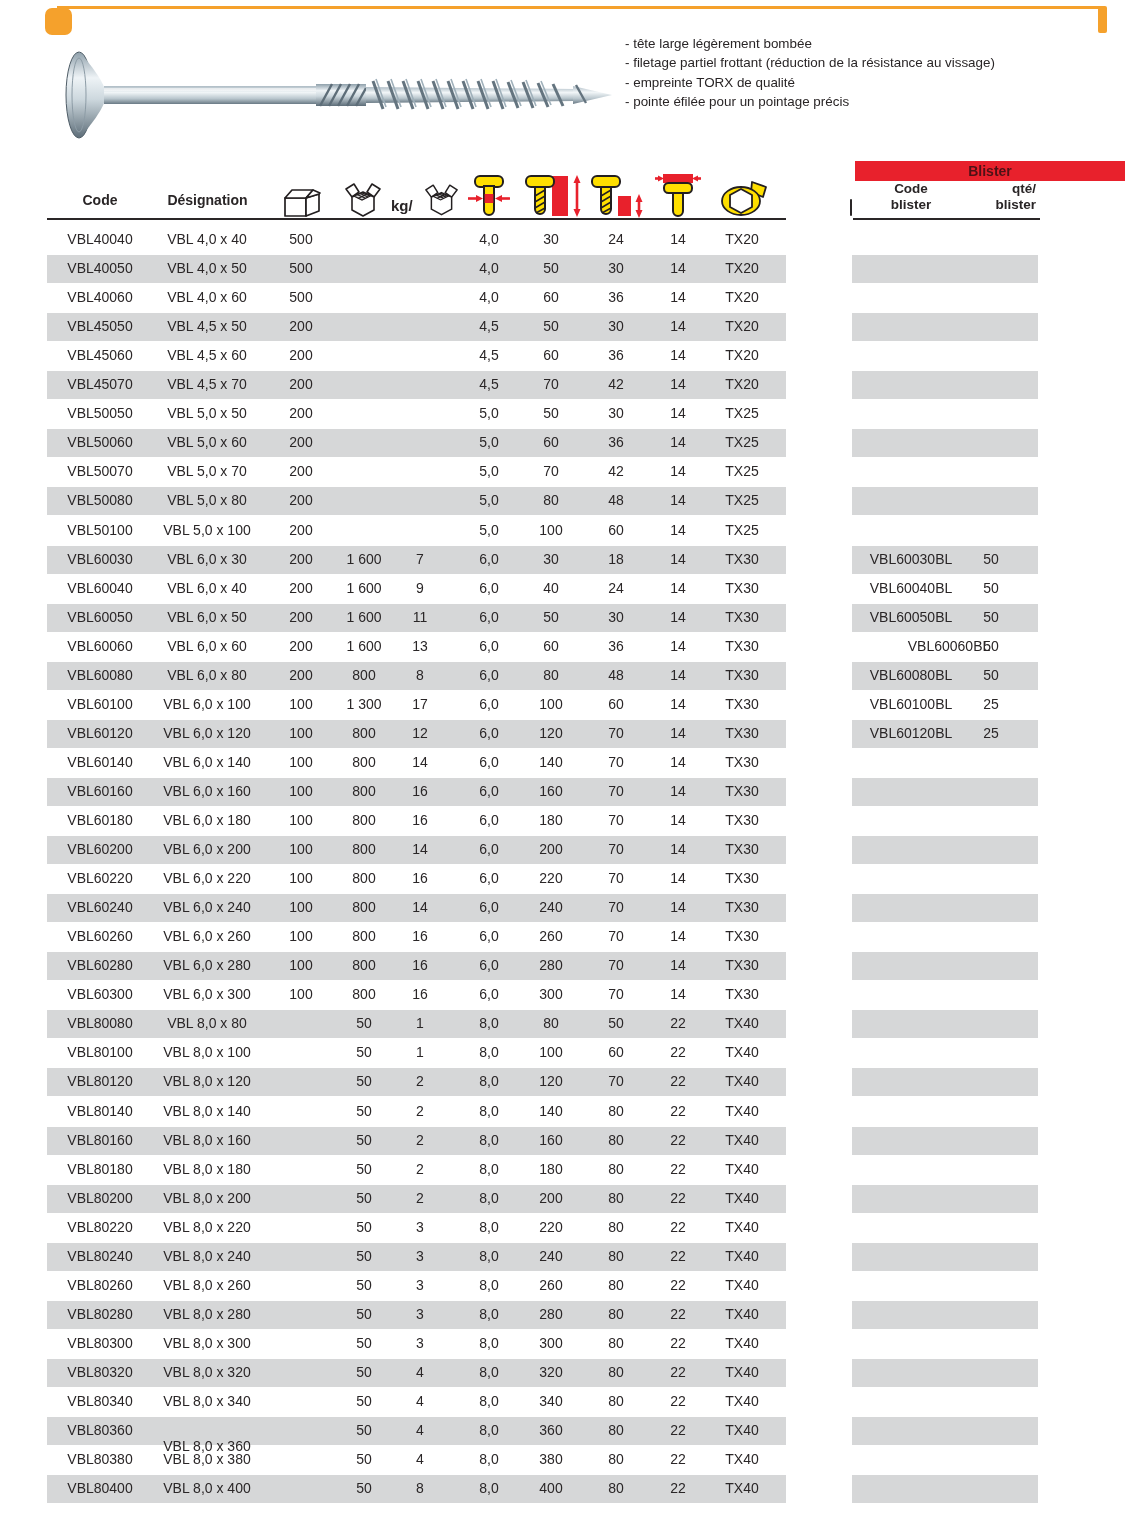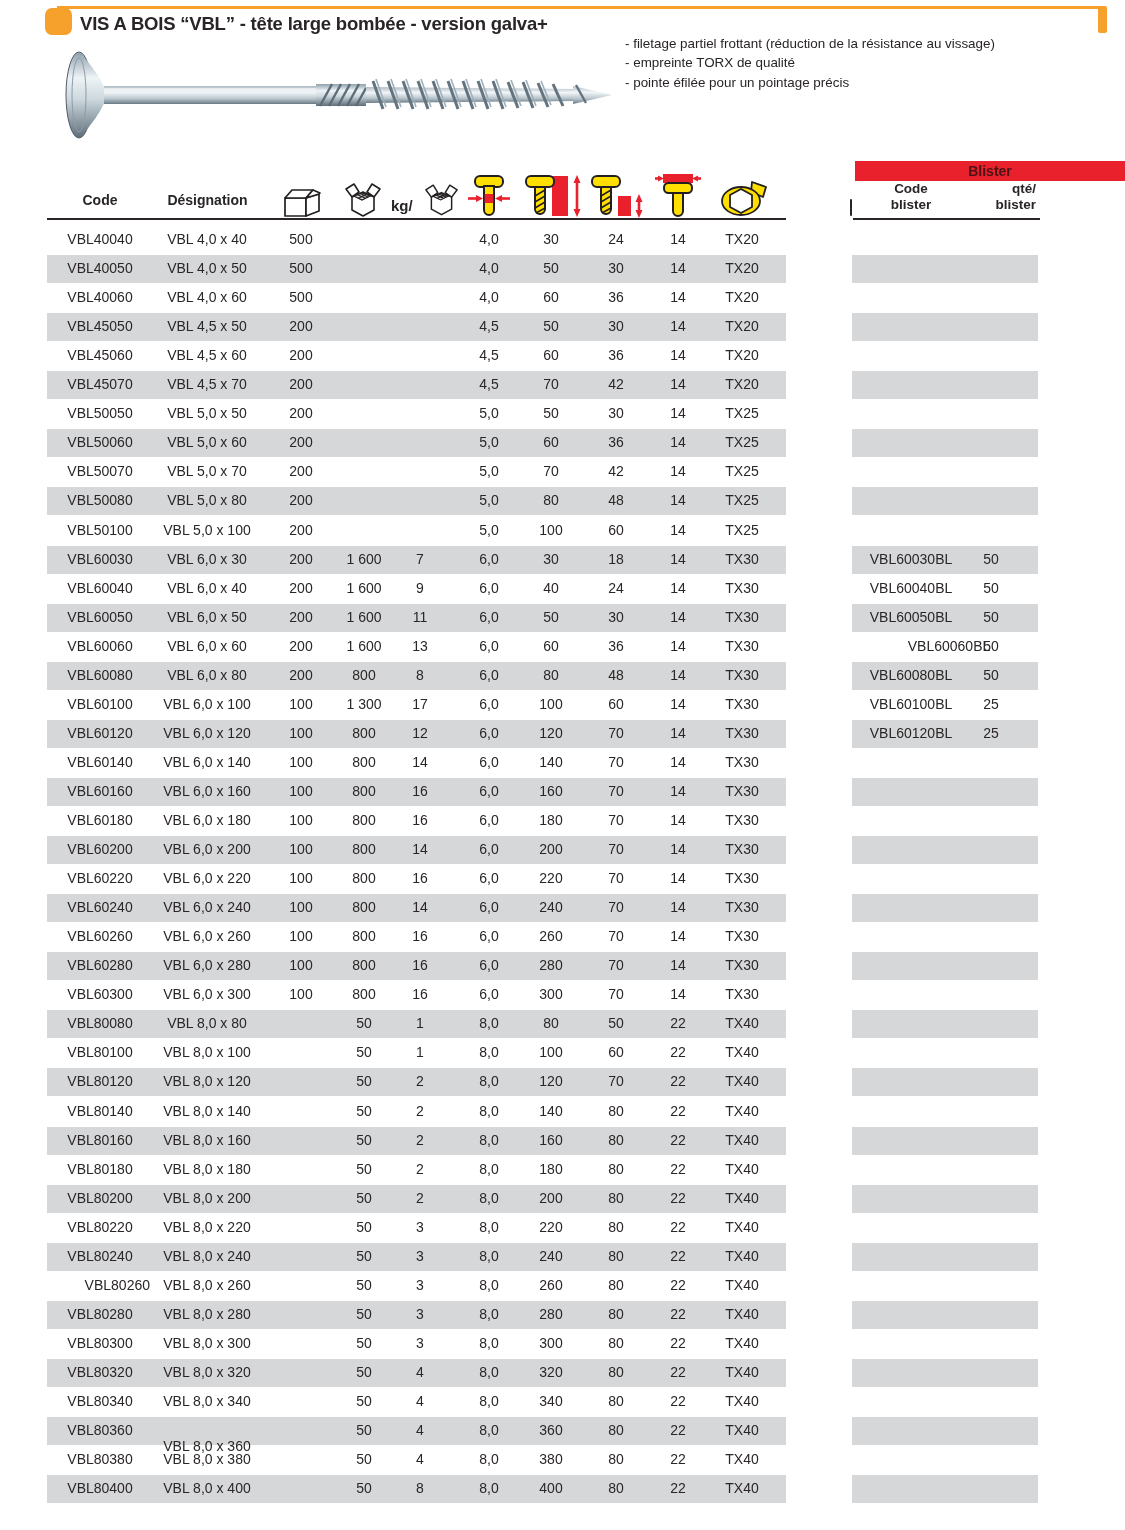--- a/index.html
+++ b/index.html
@@ -32,21 +32,20 @@
   .cell{position:absolute;top:0;text-align:center;font-size:14px;line-height:29px;white-space:nowrap;color:#2a2627;}
 </style>
 </head>
 <body>
 
 <div id="page">
 
   <div id="top-line"></div>
   <div id="top-line-cap"></div>
   <div id="title-bullet"></div>
-  <div id="page-title">VIS A BOIS “VBL” - tête large bombée - version galva+</div>
 
   <svg id="product-photo" width="565" height="100" viewBox="0 0 565 100">
     <defs>
       <linearGradient id="steelV" x1="0" y1="0" x2="0" y2="1">
         <stop offset="0" stop-color="#8fa0ab"></stop>
           <stop offset="0.3" stop-color="#eef3f6"></stop>
         <stop offset="0.55" stop-color="#cdd8de"></stop>
           <stop offset="1" stop-color="#5d6d78"></stop>
       </linearGradient>
       <linearGradient id="steelS" x1="0" y1="0" x2="0" y2="1">
@@ -97,20 +96,21 @@
       <line x1="441" y1="34" x2="451" y2="62"></line>
         <line x1="456" y1="35" x2="466" y2="61"></line>
       <line x1="471" y1="35" x2="481" y2="61"></line>
         <line x1="486" y1="36" x2="496" y2="60"></line>
     </g>
     <polygon points="518,41 557,50 518,59" fill="url(#steelS)"></polygon>
     <line x1="521" y1="40" x2="531" y2="58" stroke="#64747f" stroke-width="2.4"></line>
   </svg>
 
   <div id="features">
+    <div class="feature-item">- tête large légèrement bombée</div>
     <div class="feature-item">- filetage partiel frottant (réduction de la résistance au vissage)</div>
     <div class="feature-item">- empreinte TORX de qualité</div>
     <div class="feature-item">- pointe éfilée pour un pointage précis</div>
   </div>
 
   <div id="blister-banner">
     <span>Blister</span>
   </div>
 
   <div class="hlabel" style="left:50px;width:100px;top:192px;">Code</div>
@@ -658,21 +658,21 @@
         <div class="cell" style="left: 140px; width: 134px;">VBL 8,0 x 240</div>
         <div class="cell" style="left: 331px; width: 66px;">50</div>
         <div class="cell" style="left: 397px; width: 46px;">3</div>
         <div class="cell" style="left: 464px; width: 50px;">8,0</div>
         <div class="cell" style="left: 521px; width: 60px;">240</div>
         <div class="cell" style="left: 591px; width: 50px;">80</div>
         <div class="cell" style="left: 655px; width: 46px;">22</div>
         <div class="cell" style="left: 710px; width: 64px;">TX40</div>
       </div>
       <div class="trow" style="top: 1270.8px;">
-        <div class="cell" style="left: 50px; width: 100px; text-align: right;">VBL80260</div>
+        <div class="cell" style="left: 50px; width: 100px;">VBL80260</div>
         <div class="cell" style="left: 140px; width: 134px;">VBL 8,0 x 260</div>
         <div class="cell" style="left: 331px; width: 66px;">50</div>
         <div class="cell" style="left: 397px; width: 46px;">3</div>
         <div class="cell" style="left: 464px; width: 50px;">8,0</div>
         <div class="cell" style="left: 521px; width: 60px;">260</div>
         <div class="cell" style="left: 591px; width: 50px;">80</div>
         <div class="cell" style="left: 655px; width: 46px;">22</div>
         <div class="cell" style="left: 710px; width: 64px;">TX40</div>
       </div>
       <div class="trow" style="top: 1299.85px;">

